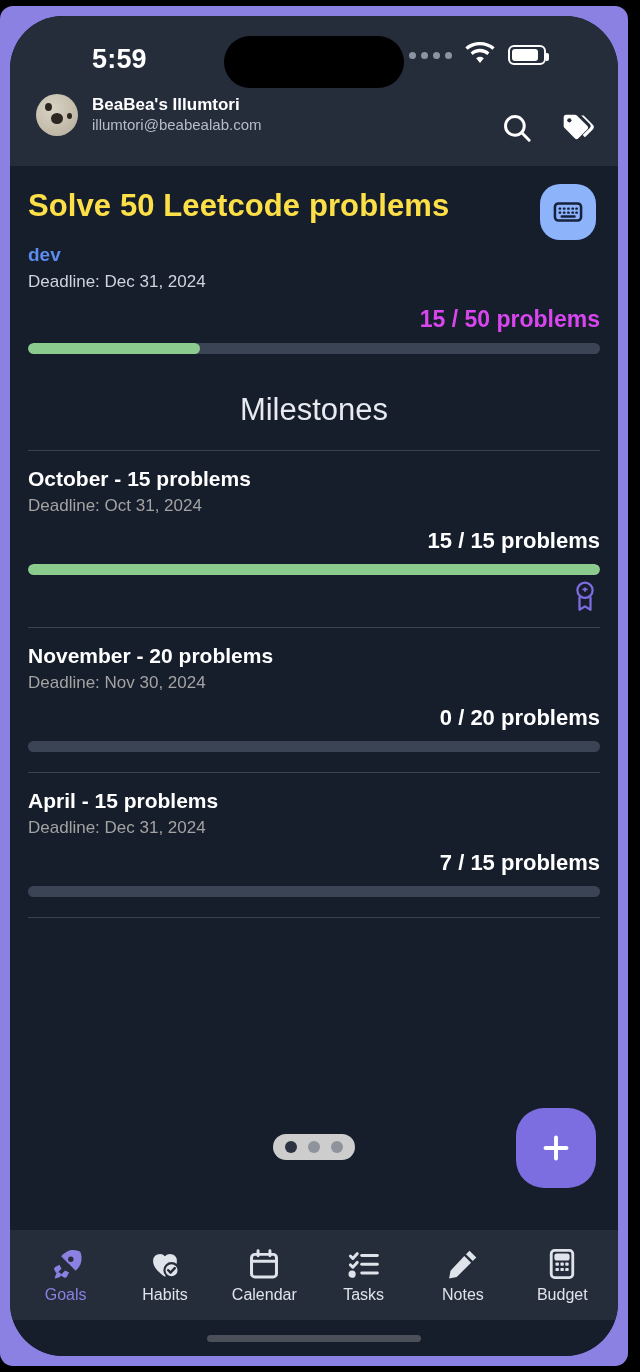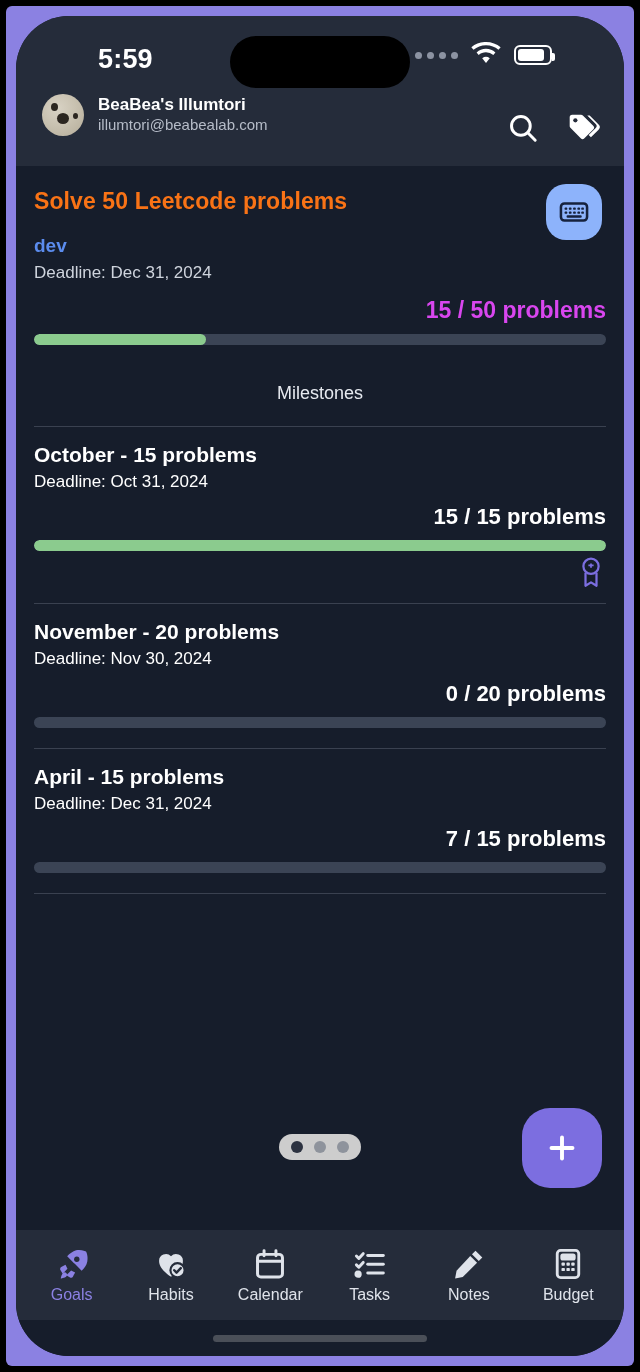--- a/index.html
+++ b/index.html
@@ -5,23 +5,23 @@
   * { margin:0; padding:0; box-sizing:border-box; }
   html,body {
     width:640px; height:1372px;
     background:#000;
     font-family:"Liberation Sans", sans-serif;
     overflow:hidden;
   }
 
   
   #phone-frame{
-    position:absolute; left:6px; top:6px;
+    position:absolute; left:0; top:6px;
     width:628px; height:1360px;
-    border-radius:6px;
+    border-radius:13px;
     background:#8b81e2;
     padding:10px;
   }
   #phone-screen{
     position:relative;
     width:100%; height:100%;
     border-radius:53px;
     background:#161d2b;
     overflow:hidden;
     display:flex; flex-direction:column;
@@ -80,46 +80,46 @@
   #account-text{ margin-left:14px; flex:1; min-width:0;}
   #account-name{ color:#fff; font-size:17px; font-weight:700; line-height:1.25; }
   #account-email{ color:#b6bcc8; font-size:15px; line-height:1.3; }
   #header-actions{ display:flex; align-items:center; gap:26px; }
 
   
   #content{ flex:1; background:#161d2b; overflow:hidden; position:relative; }
 
   
   #goal-card{ padding:22px 18px 0 18px; position:relative; }
-  #goal-title{ color:#f97316; font-size:23px; font-weight:700; letter-spacing:.1px;}
+  #goal-title{ color:#fde047; font-size:31px; font-weight:700; letter-spacing:.1px;}
   #goal-category{ color:#5b8cee; font-size:19px; font-weight:700; margin-top:20px;}
   #goal-deadline{ color:#cfd4dd; font-size:17px; margin-top:6px;}
   #goal-type-icon{
     position:absolute; right:22px; top:18px;
     width:56px;height:56px;border-radius:20px;
     background:#8db3fb; display:flex;align-items:center;justify-content:center;
   }
   #goal-progress-label{ color:#d946ef; font-size:23px; font-weight:700; text-align:right; margin-top:14px;}
 
   .bar-track{
     height:11px; border-radius:6px; background:#3b4455;
     margin-top:10px; overflow:hidden;
   }
   .bar-fill{ height:100%; border-radius:6px; background:#8bcb8e; }
 
   
   #milestones-title{
-    color:#e7eaf0; font-size:18px; text-align:center;
+    color:#e7eaf0; font-size:31px; text-align:center;
     margin-top:38px; margin-bottom:22px;
   }
   .divider{ height:1px; background:#3a4150; margin:0 18px; }
 
   .milestone{ padding:16px 18px 6px 18px; position:relative; }
   .ms-name{ color:#fff; font-size:21px; font-weight:700; }
-  .ms-deadline{ color:#ffffff; font-size:17px; margin-top:5px; }
+  .ms-deadline{ color:#a3a3a3; font-size:17px; margin-top:5px; }
   .ms-progress-label{ color:#fff; font-size:22px; font-weight:700; text-align:right; margin-top:12px;}
   .ms-badge-row{ height:46px; display:flex; align-items:center; justify-content:flex-end; }
   .ms-badge-row.empty{ height:14px; }
 
   
   #page-indicator{
     position:absolute; left:50%; transform:translateX(-50%);
     bottom:70px;
     background:#cdcdcd; border-radius:14px;
     padding:7px 12px; display:flex; gap:11px; align-items:center;

